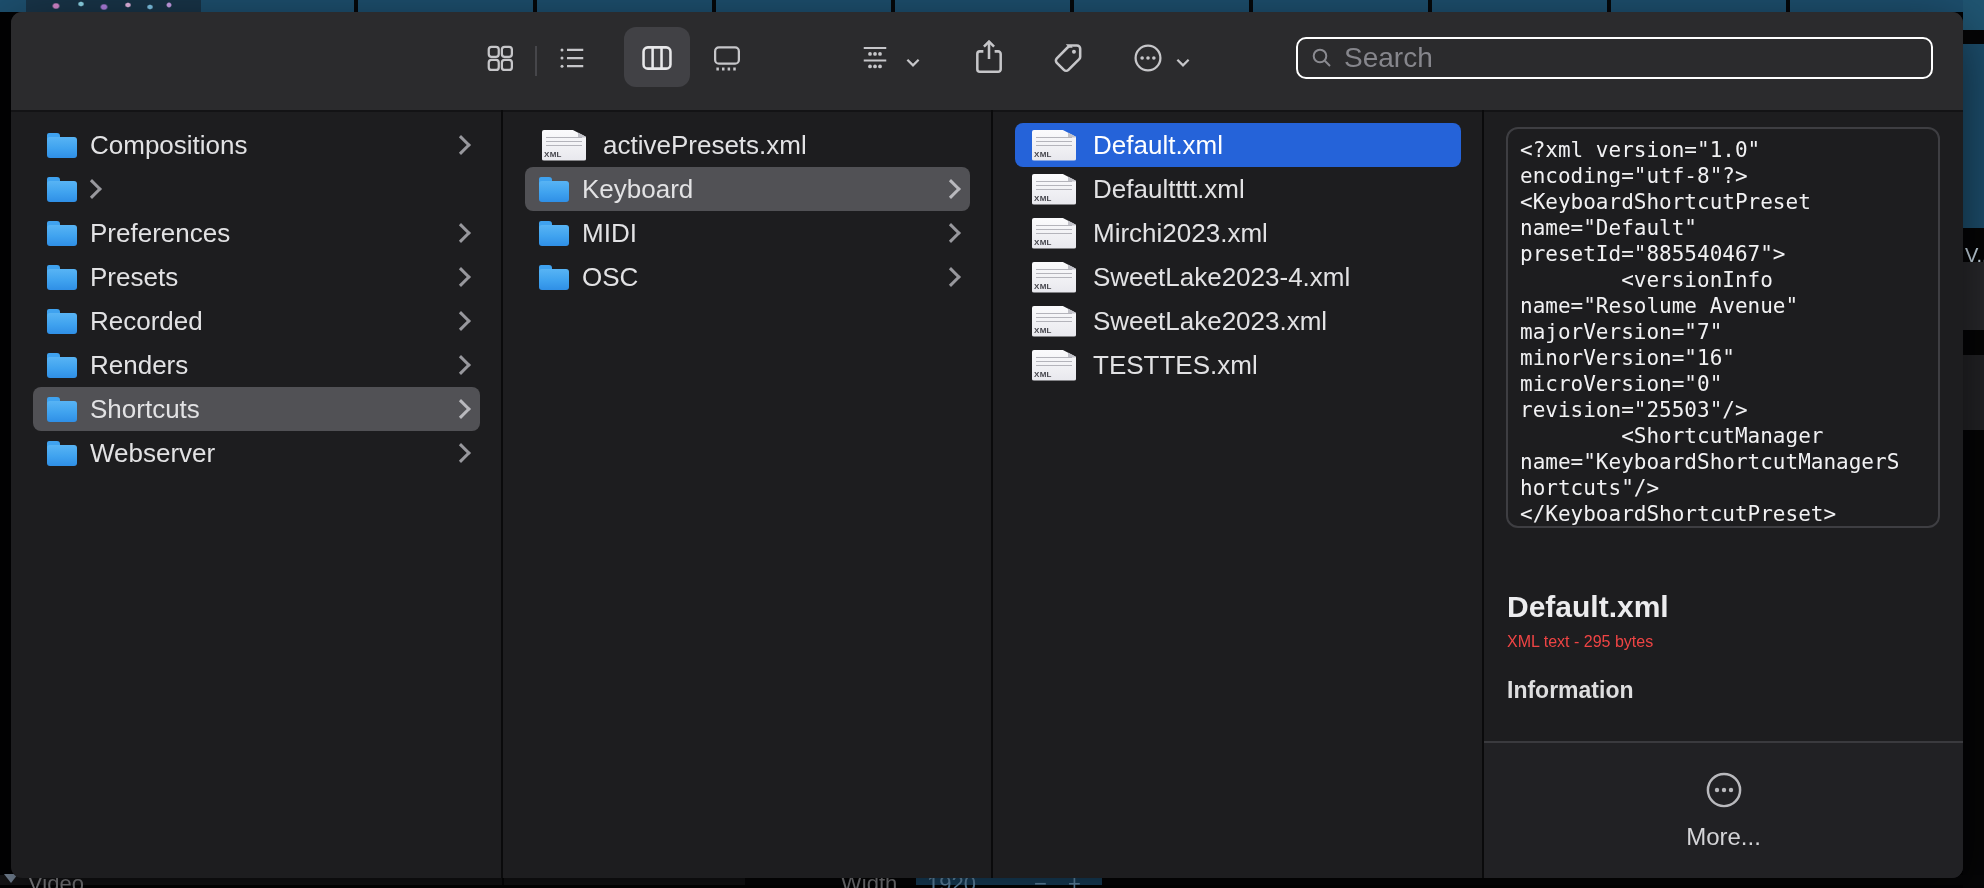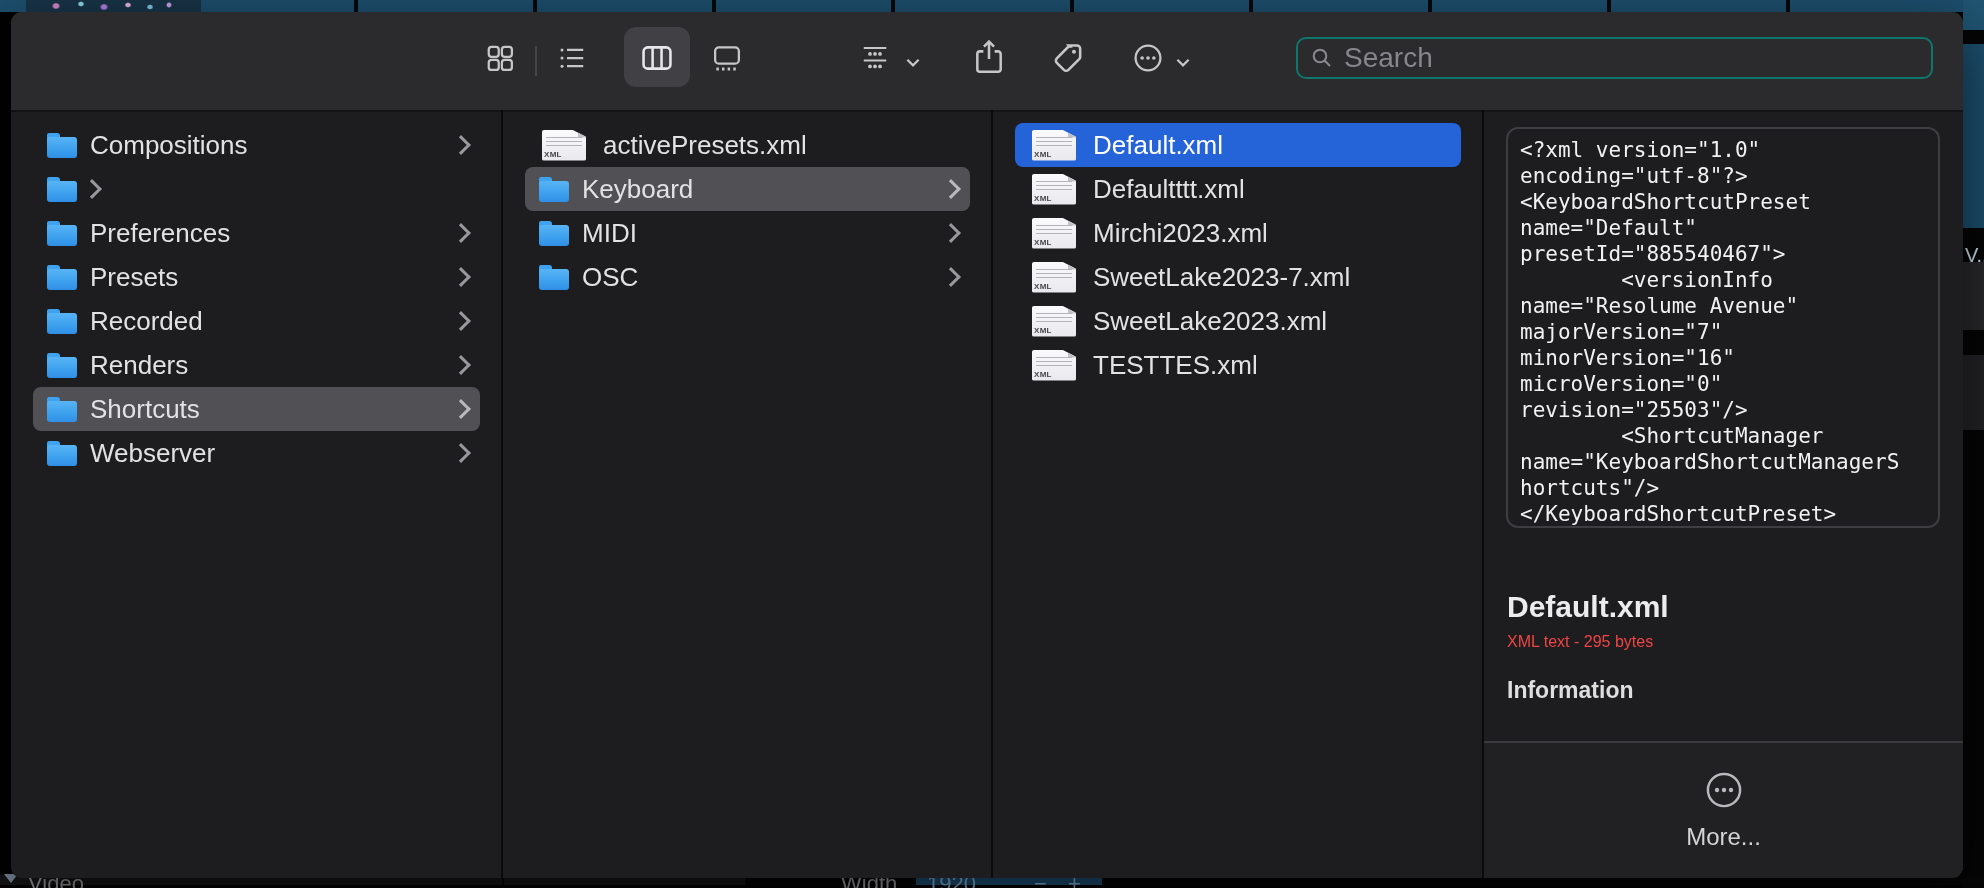--- a/index.html
+++ b/index.html
@@ -32,21 +32,21 @@
   
   .window{position:absolute;left:11px;top:12px;width:1952px;height:866px;background:#1d1d1f;
     border-radius:11px;overflow:hidden;box-shadow:0 18px 60px rgba(0,0,0,.6);z-index:2;}
   .toolbar{position:absolute;left:0;top:0;width:100%;height:98px;background:#2b2b2d;
     border-bottom:2px solid #131315;}
   .tb{position:absolute;display:flex;align-items:center;justify-content:center;}
   .tb svg{display:block;}
   .tb-sep{position:absolute;left:524px;top:34px;width:2px;height:30px;background:#46464a;}
   .view-sel-bg{position:absolute;left:613px;top:15px;width:66px;height:60px;border-radius:12px;background:#414145;}
   .searchfield{position:absolute;left:1285px;top:25px;width:637px;height:42px;border-radius:10px;
-    border:2px solid #0f766e;display:flex;align-items:center;padding:0 12px;box-sizing:border-box;gap:10px;}
+    border:2px solid #ffffff;display:flex;align-items:center;padding:0 12px;box-sizing:border-box;gap:10px;}
   .search-ph{font-size:28px;color:#86868c;}
 
   
   .content{position:absolute;left:0;top:98px;right:0;bottom:0;display:flex;}
   .col{position:relative;box-sizing:border-box;border-right:2px solid #0a0a0b;padding-top:13px;overflow:hidden;}
   .col1{width:492px;}.col2{width:490px;}.col3{width:491px;}
   .col4{flex:1;border-right:none;}
   .row{height:44px;margin:0 21px 0 22px;border-radius:8px;display:flex;align-items:center;
     padding:0 12px 0 14px;box-sizing:border-box;}
   .row .label{font-size:26px;color:#e2e2e4;margin-left:13px;white-space:nowrap;
@@ -332,21 +332,21 @@
           <div class="row">
             <span class="icon-xml">
               <span class="badge">XML</span>
             </span>
             <span class="label">Mirchi2023.xml</span>
           </div>
           <div class="row">
             <span class="icon-xml">
               <span class="badge">XML</span>
             </span>
-            <span class="label">SweetLake2023-7.xml</span>
+            <span class="label">SweetLake2023-4.xml</span>
           </div>
           <div class="row">
             <span class="icon-xml">
               <span class="badge">XML</span>
             </span>
             <span class="label">SweetLake2023.xml</span>
           </div>
           <div class="row">
             <span class="icon-xml">
               <span class="badge">XML</span>

